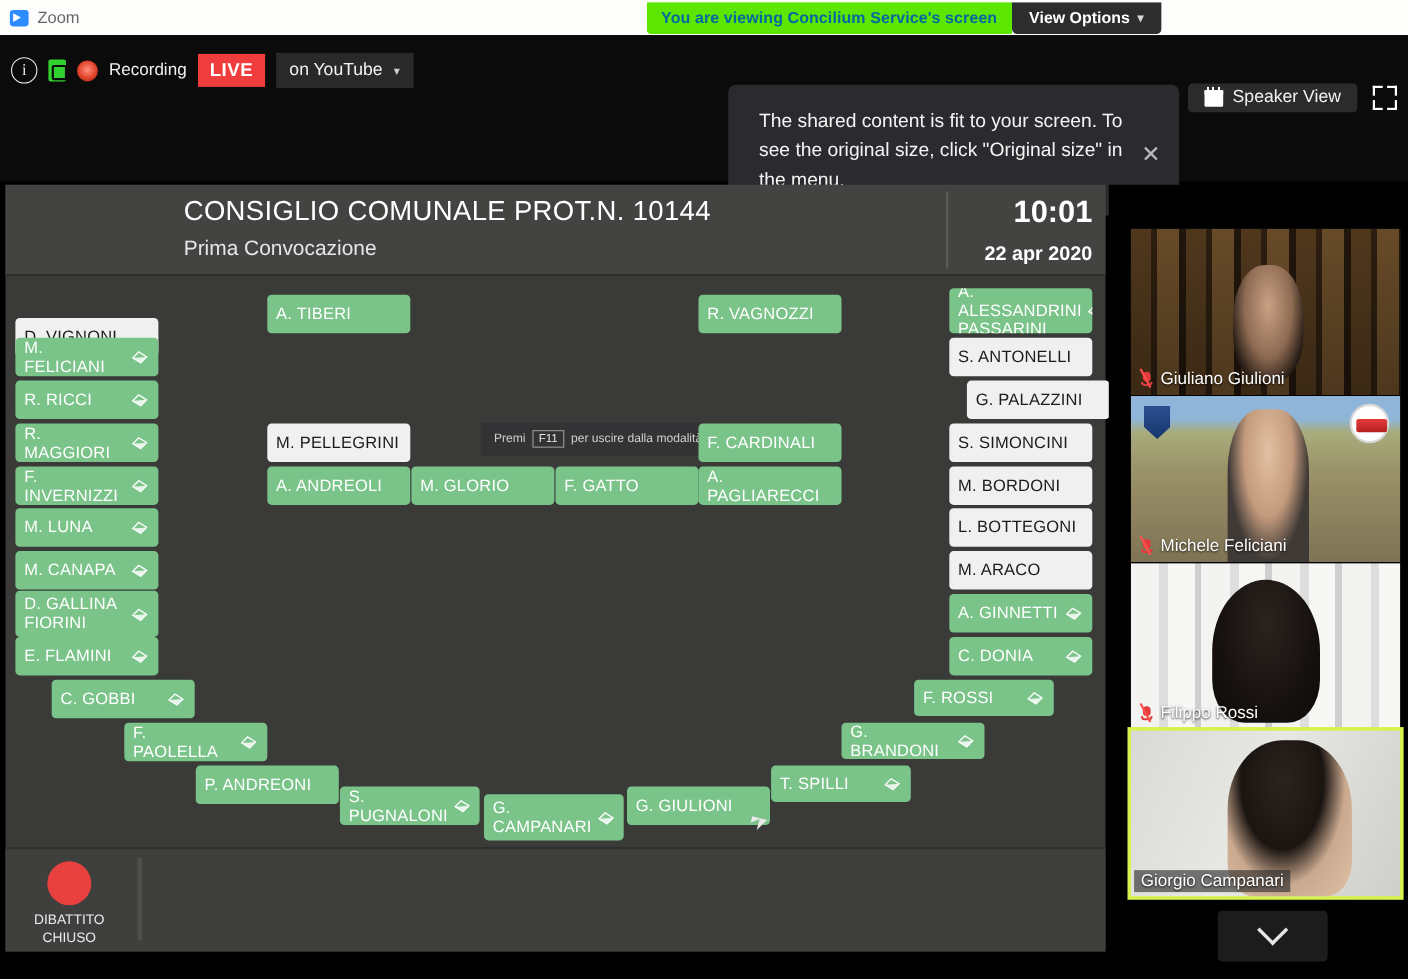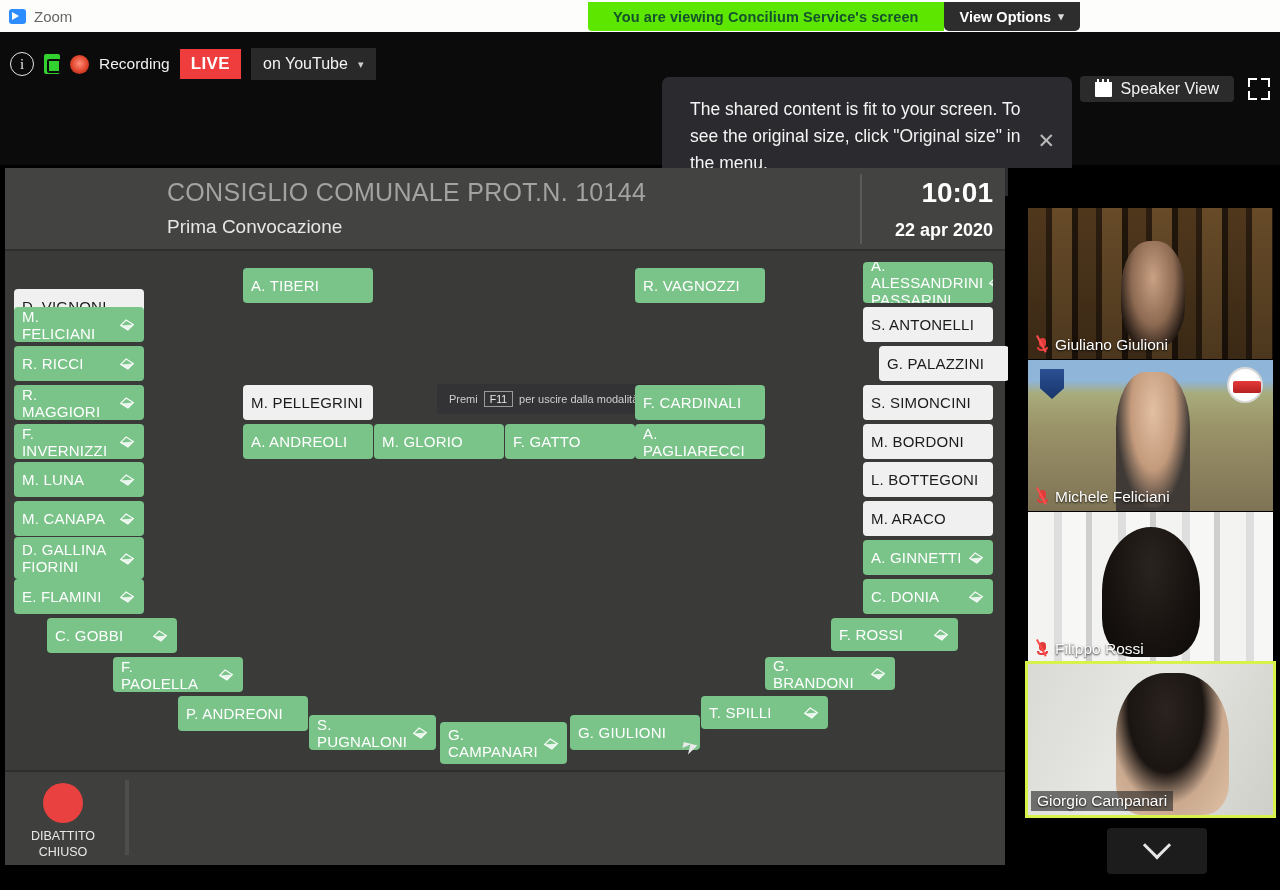--- a/index.html
+++ b/index.html
@@ -26,22 +26,22 @@
     border-top:4px solid transparent;border-bottom:4px solid transparent;
   }
   .titlebar .app-name{ font-size:15px; color:#676767; }
 
   
   .share-banner {
     position:absolute; left:588px; top:2px; height:29px;
     display:flex; align-items:stretch; border-radius:0 0 4px 4px; overflow:hidden;
   }
   .share-green {
-    background:#5ce600; color:#14532d; font-size:14.5px; font-weight:bold;
-    display:flex; align-items:center; padding:0 25px; letter-spacing:.1px;
+    background:#5ce600; color:#0369a1; font-size:14.5px; font-weight:bold;
+    display:flex; align-items:center; padding:0 13px; letter-spacing:.1px;
   }
   .share-dark {
     background:#2d2d2d; color:#fff; font-size:14.5px; font-weight:bold;
     display:flex; align-items:center; gap:7px; padding:0 16px;
     border-radius:0 0 5px 5px; cursor:pointer;
   }
   .chev{ font-size:11px; color:#d8d8d8; }
 
   
   .toolbar {
@@ -112,21 +112,21 @@
   
   .board{
     position:absolute; left:5px; top:168px; width:1000px; height:697px;
     background:#3a3a38;
   }
   .board-header{
     position:absolute;left:0;top:0;width:1000px;height:83px;background:#434341;
     border-bottom:2px solid #2e2e2c;
   }
   .hdr-title{
-    position:absolute;left:162px;top:10px;color:#a3a3a3;font-size:25px;letter-spacing:.3px;
+    position:absolute;left:162px;top:10px;color:#ffffff;font-size:25px;letter-spacing:.3px;
   }
   .hdr-sub{
     position:absolute;left:162px;top:48px;color:#e6e6e6;font-size:19px;
   }
   .hdr-sep{ position:absolute;left:855px;top:6px;width:2px;height:70px;background:#5a5a58; }
   .hdr-time{
     position:absolute;right:12px;top:9px;color:#fff;font-size:28px;font-weight:bold;
   }
   .hdr-date{
     position:absolute;right:12px;top:52px;color:#fff;font-size:18px;font-weight:bold;

